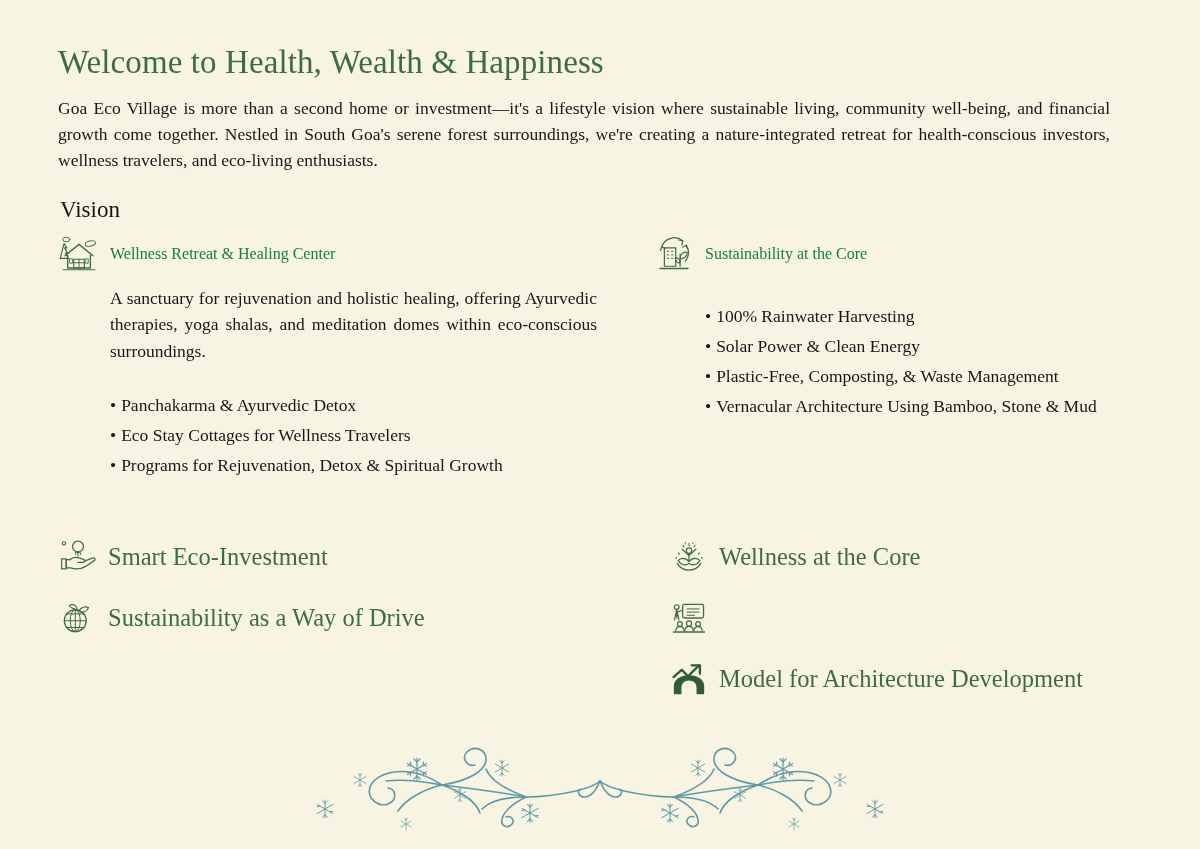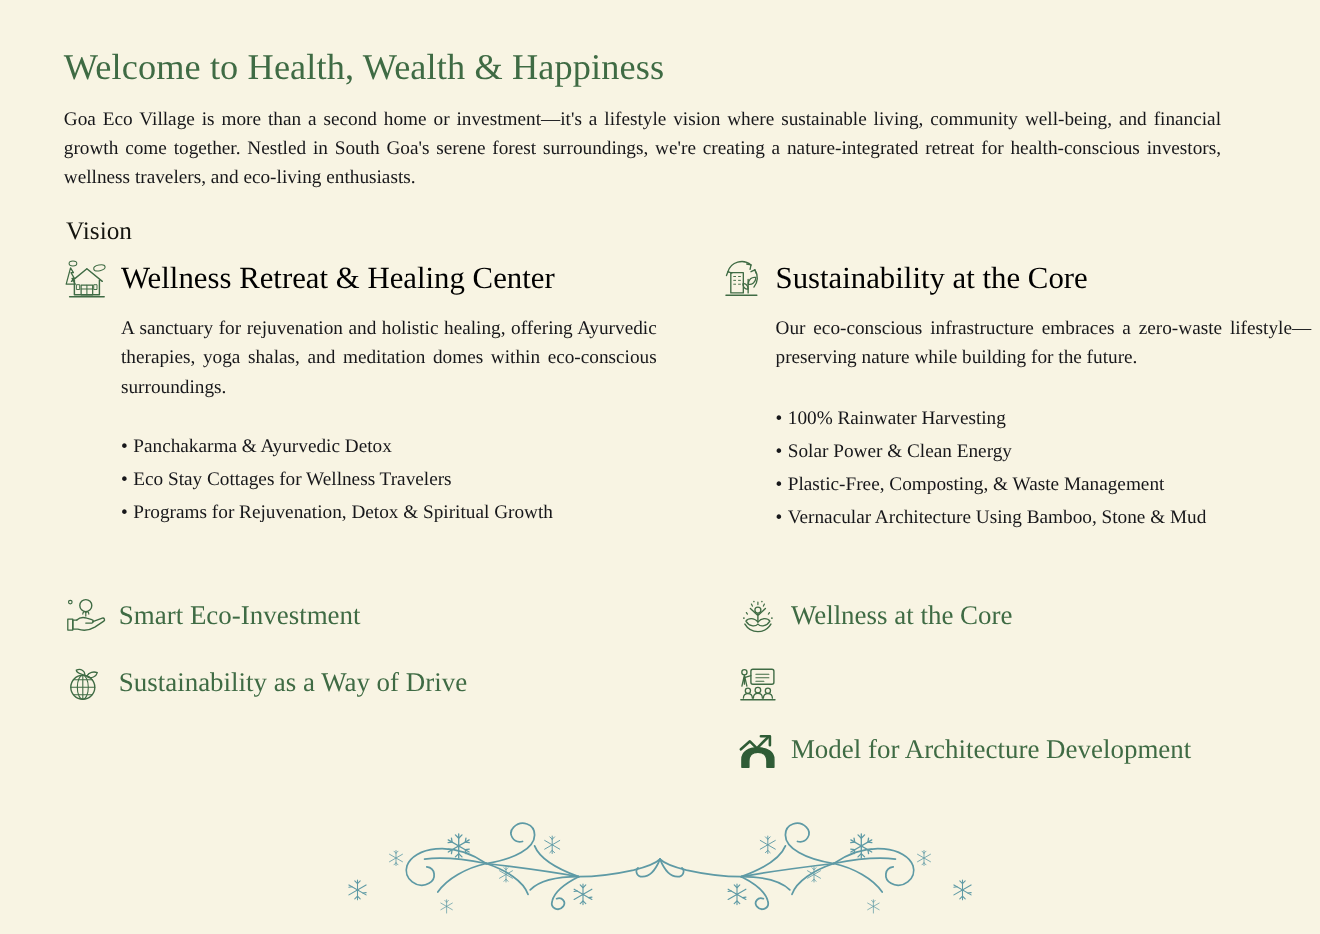--- a/index.html
+++ b/index.html
@@ -67,22 +67,22 @@
     gap: 10px;
     margin-bottom: 10px;
   }
   .card-icon {
     width: 42px;
     height: 42px;
     flex: 0 0 42px;
     display: block;
   }
   .card-title {
-    color: #000000;
-    font-size: 28px;
+    color: #15803d;
+    font-size: 16px;
     line-height: 1.15;
     white-space: nowrap;
     font-family: Liberation Serif, serif;
   }
   .card-body {
     font-size: 17.5px;
     line-height: 1.5;
     text-align: justify;
     color: #17171a;
     margin: 0 0 0 52px;
@@ -195,21 +195,20 @@
           <path d="M10 16 L14 17.5 M10 16 L8.5 20" stroke-width="1.4"></path>
           <rect x="13" y="17" width="13" height="21" stroke-width="1.4"></rect>
           <path d="M16 21 H18 M21 21 H23 M16 25 H18 M21 25 H23 M16 29 H18 M21 29 H23" stroke-width="1"></path>
           <path d="M31 38 V24" stroke-width="1.4"></path>
           <path d="M31 29 C31 24 35 21 39 22 C39 27 35 30 31 29 Z" stroke-width="1.3"></path>
           <path d="M31 34 C31 30 28 28 25.5 28.6 C25.5 32 28.5 35 31 34 Z" stroke-width="1.3"></path>
           <path d="M8 40.5 H40" stroke-width="1.6"></path>
         </svg>
         <span class="card-title">Sustainability at the Core</span>
       </div>
-      <p class="card-body">Our eco-conscious infrastructure embraces a zero-waste lifestyle—preserving nature while building for the future.</p>
       <ul class="card-list">
         <li><span class="bullet-dot">•</span><span>100% Rainwater Harvesting</span></li>
         <li><span class="bullet-dot">•</span><span>Solar Power &amp; Clean Energy</span></li>
         <li><span class="bullet-dot">•</span><span>Plastic-Free, Composting, &amp; Waste Management</span></li>
         <li><span class="bullet-dot">•</span><span>Vernacular Architecture Using Bamboo, Stone &amp; Mud</span></li>
       </ul>
     </div>
   </div>
 
   <div class="highlights">

